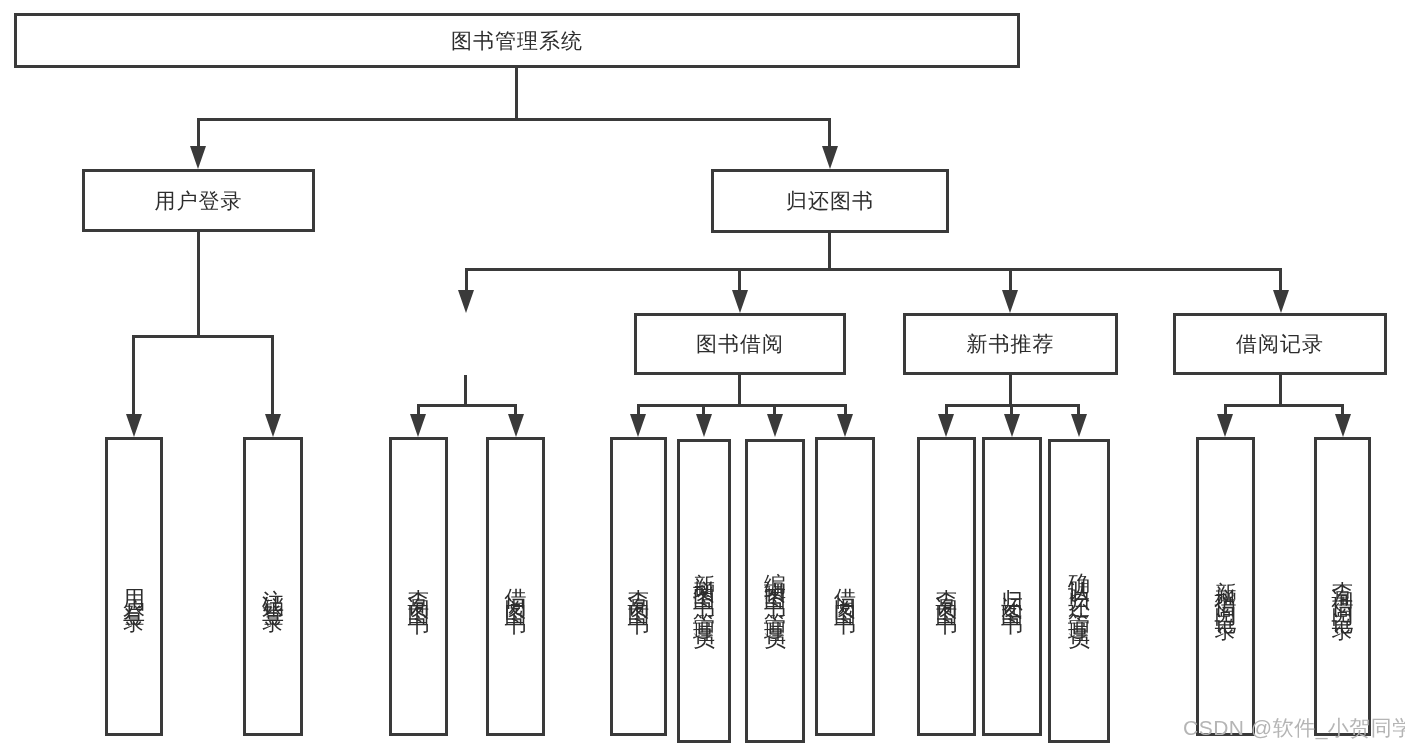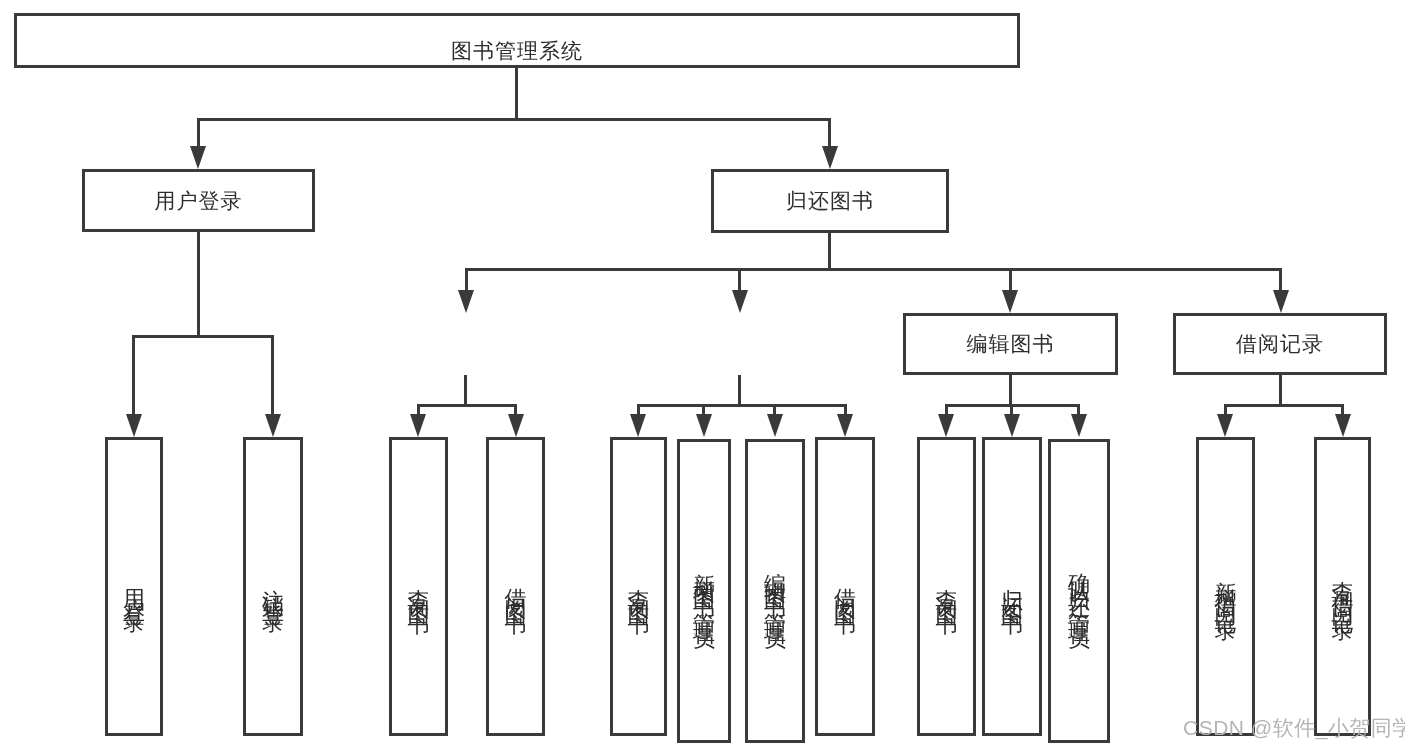--- a/index.html
+++ b/index.html
@@ -35,21 +35,21 @@
   .watermark{
     position:absolute;left:1183px;top:714px;z-index:5;
     font-size:21px;color:var(--wm);letter-spacing:0.5px;white-space:nowrap;
   }
 </style>
 </head>
 <body>
 
 <div class="stage">
 
-  <div class="box" style="left:14px;top:13px;width:1006px;height:55px;align-items:flex-end;">
+  <div class="box" style="left:14px;top:13px;width:1006px;height:55px;">
     <span>图书管理系统</span>
   </div>
 
   <div class="vline" style="left:515px;top:68px;height:50px;"></div>
   <div class="hline" style="left:197px;top:118px;width:634px;"></div>
   <div class="vline" style="left:197px;top:118px;height:30px;"></div>
   <div class="arrow" style="left:190px;top:146px;"></div>
   <div class="vline" style="left:828px;top:118px;height:30px;"></div>
   <div class="arrow" style="left:822px;top:146px;"></div>
 
@@ -71,22 +71,25 @@
   <div class="hline" style="left:465px;top:268px;width:817px;"></div>
   <div class="vline" style="left:465px;top:268px;height:24px;"></div>
   <div class="arrow" style="left:458px;top:290px;"></div>
   <div class="vline" style="left:738px;top:268px;height:24px;"></div>
   <div class="arrow" style="left:732px;top:290px;"></div>
   <div class="vline" style="left:1009px;top:268px;height:24px;"></div>
   <div class="arrow" style="left:1002px;top:290px;"></div>
   <div class="vline" style="left:1279px;top:268px;height:24px;"></div>
   <div class="arrow" style="left:1273px;top:290px;"></div>
 
+  <div class="box" style="left:634px;top:313px;width:212px;height:62px;">
+    <span>图书借阅</span>
+  </div>
   <div class="box" style="left:903px;top:313px;width:215px;height:62px;">
-    <span>编辑图书</span>
+    <span>新书推荐</span>
   </div>
   <div class="box" style="left:1173px;top:313px;width:214px;height:62px;">
     <span>借阅记录</span>
   </div>
 
   <div class="vline" style="left:464px;top:375px;height:31px;"></div>
   <div class="hline" style="left:417px;top:404px;width:100px;"></div>
   <div class="vline" style="left:417px;top:404px;height:12px;"></div>
   <div class="arrow" style="left:410px;top:414px;"></div>
   <div class="vline" style="left:514px;top:404px;height:12px;"></div>

